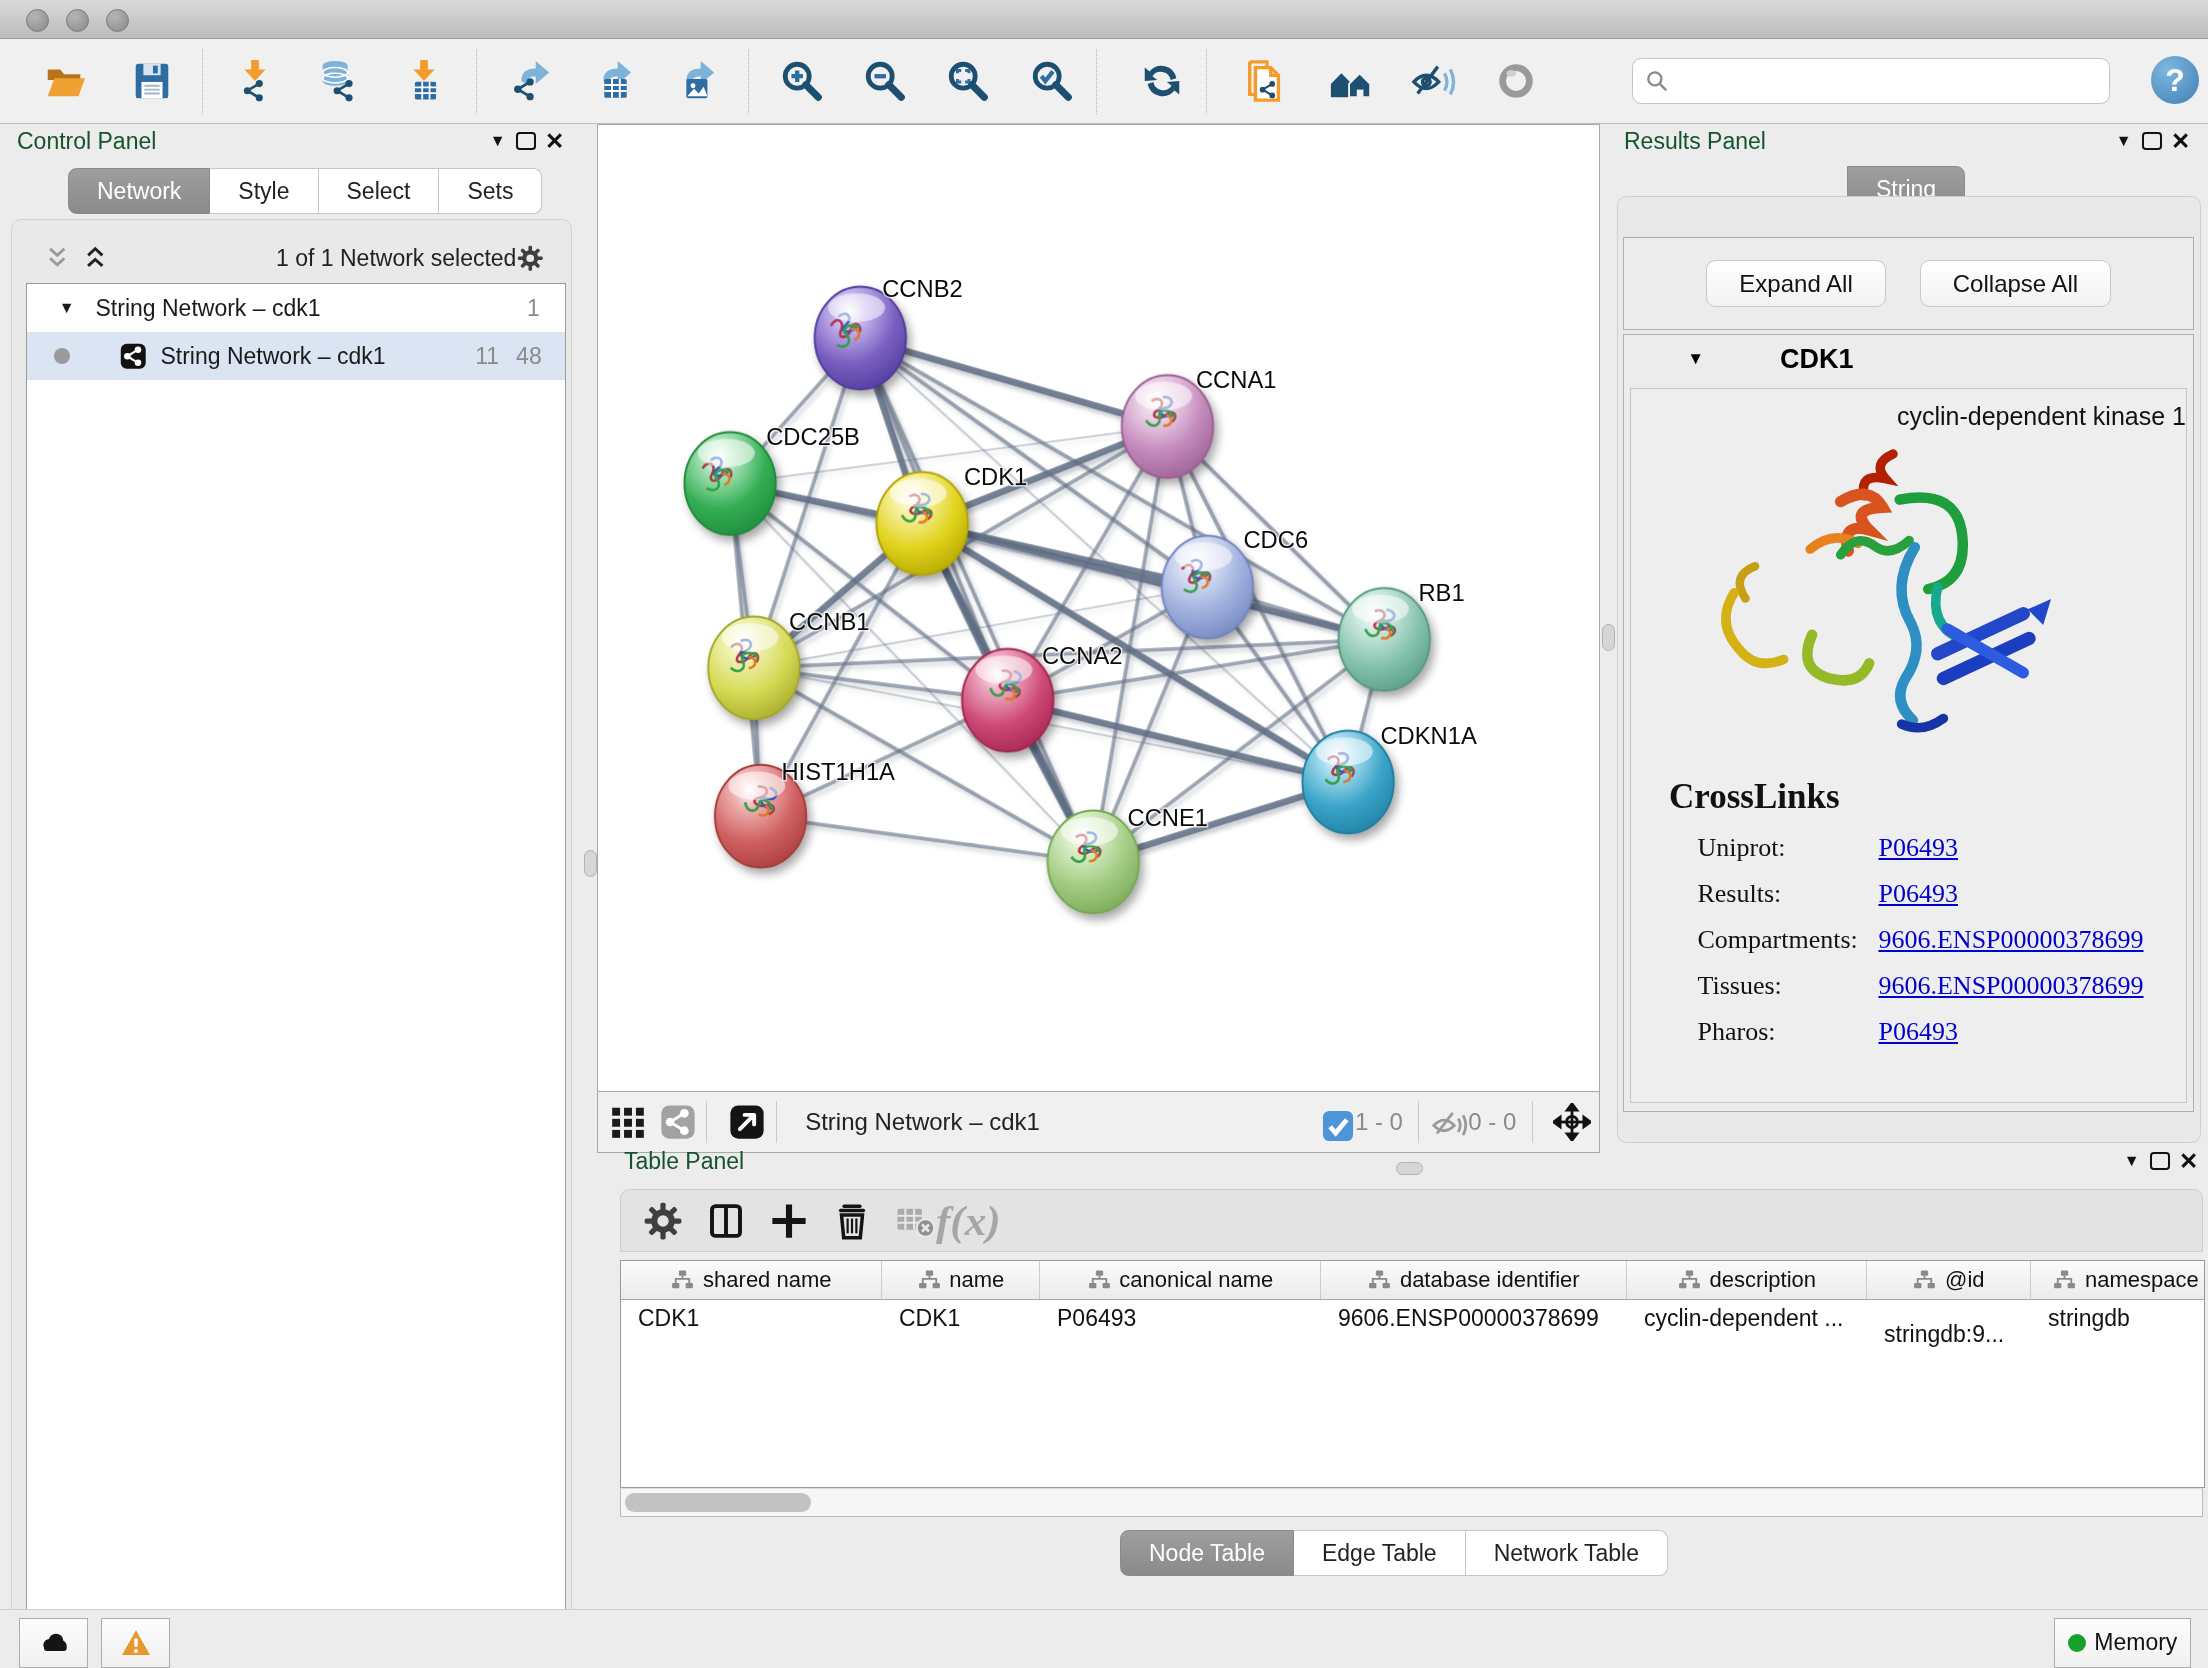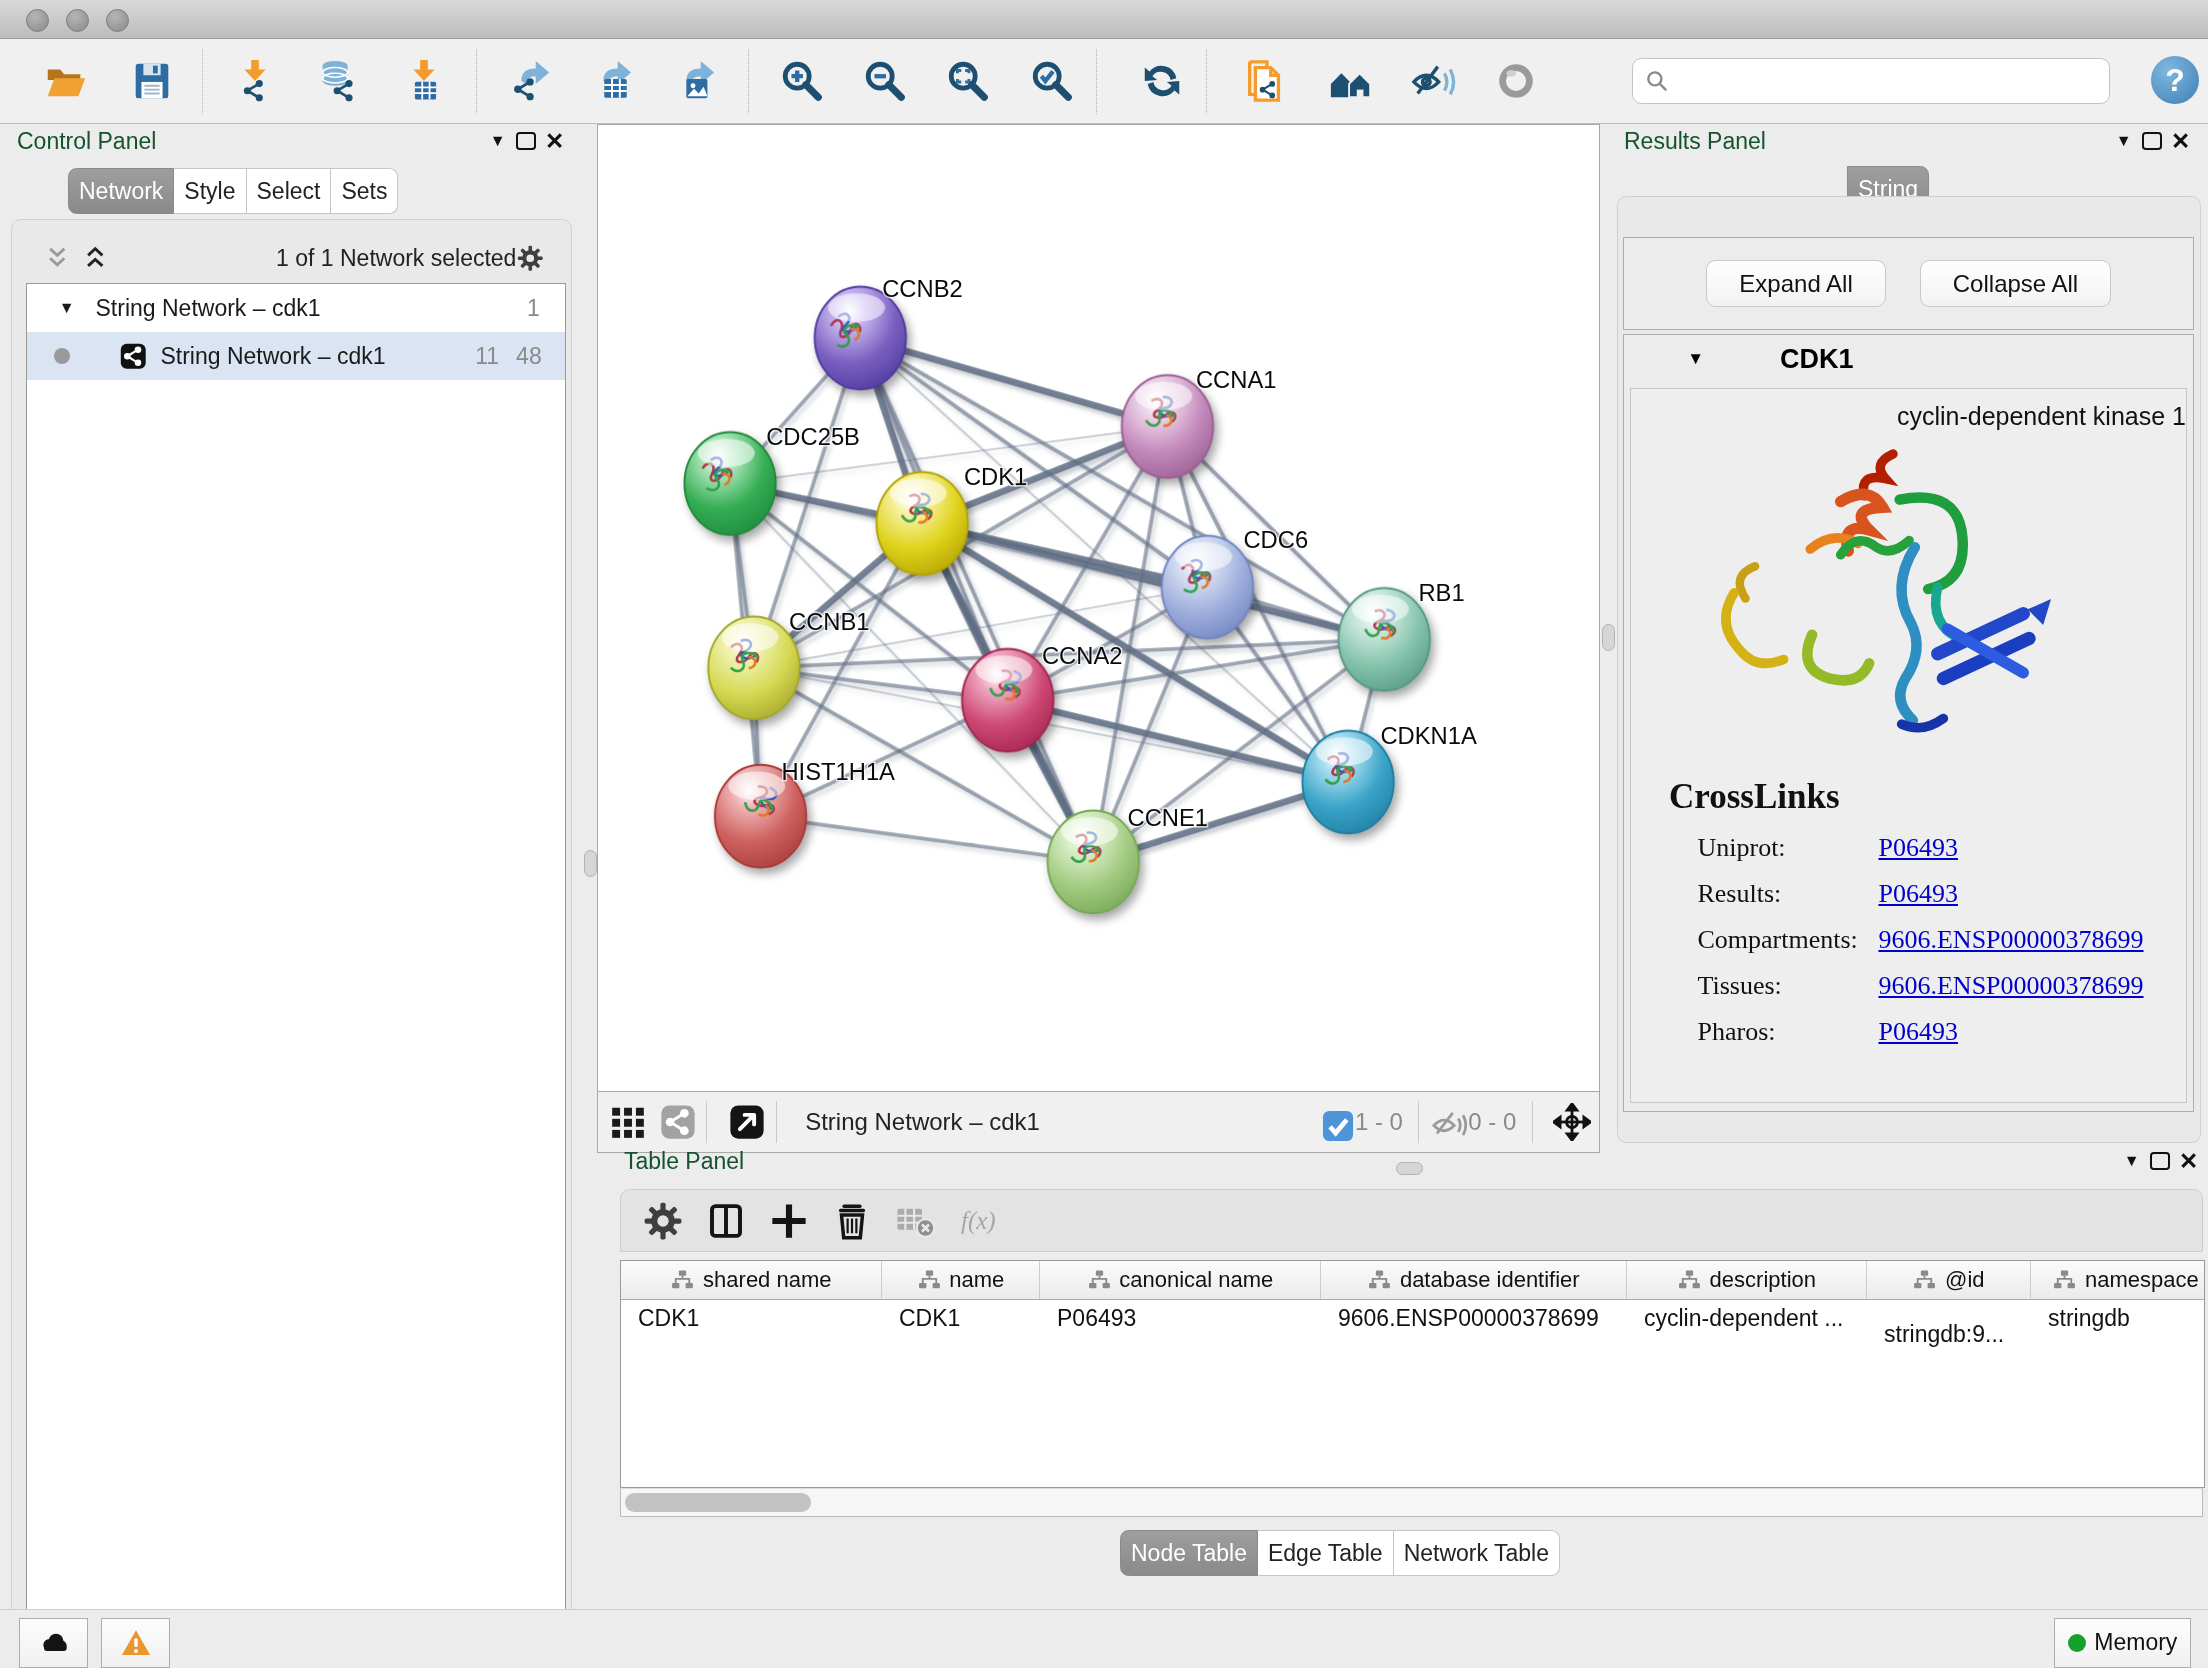--- a/index.html
+++ b/index.html
@@ -23,21 +23,21 @@
     background:radial-gradient(circle at 35% 30%,#7fb7e0,#3f7fb5);color:#fff;font-size:32px;font-weight:bold;
     display:flex;align-items:center;justify-content:center;}
   
   .panel-title{font-size:23px;color:#14532d;}
   .pctl{display:inline-flex;align-items:center;justify-content:center;width:28.5px;height:25px;color:#111;}
   .pctl.tri{font-size:16px;}
   .pctl .sq{width:16px;height:14.3px;border:2.4px solid #111;border-radius:3.8px;}
   .pctl.xx{font-size:23px;font-weight:bold;}
   .seg{display:flex;}
   .seg .tab{height:44px;display:flex;align-items:center;justify-content:center;
-    background:#fff;border:1px solid #c6c6c6;border-left:none;font-size:23px;color:#222;padding:0 10px;}
+    background:#fff;border:1px solid #c6c6c6;border-left:none;font-size:23px;color:#222;padding:0 28px;}
   .seg .tab:first-child{border-left:1px solid #c6c6c6;border-radius:8.6px 0 0 8.6px;}
   .seg .tab:last-child{border-radius:0 8.6px 8.6px 0;}
   .seg .tab.active{background:linear-gradient(#9e9e9e,#8a8a8a);color:#fff;border-color:#8a8a8a;}
   
   #control-panel{position:absolute;left:0;top:124px;width:582px;height:1545px;}
   #cp-head{position:absolute;left:17px;top:3.8px;width:552px;display:flex;align-items:center;}
   #cp-tabs{position:absolute;left:68px;top:44px;}
   #cp-body{position:absolute;left:11.4px;top:95px;width:559px;height:1518px;background:#e9e9e9;
     border:1px solid #d2d2d2;border-radius:9.5px 9.5px 0 0;}
   #cp-actionbar{position:absolute;left:9.5px;top:17px;width:538px;height:42px;display:flex;align-items:center;}
@@ -77,21 +77,21 @@
   .clrow{display:flex;margin-top:16px;}
   .clrow .cll{width:181px;font-size:26px;color:#111;margin-left:28.5px;}
   .clrow .clv{font-size:26px;color:#0000cc;text-decoration:underline;}
   
   #table-panel{position:absolute;left:597px;top:1119px;width:1611px;height:457px;}
   #tp-head{position:absolute;left:27px;top:28.5px;width:1579px;display:flex;align-items:center;}
   #tp-toolbar{position:absolute;left:23px;top:70px;width:1581px;height:61px;background:#e3e3e3;
     border:1px solid #cdcdcd;border-radius:9.5px 9.5px 0 0;display:flex;align-items:center;}
   #tp-toolbar .tpi{width:42px;height:42px;margin-left:21px;}
   #tp-toolbar .tpi svg{width:42px;height:42px;}
-  #tp-toolbar .fx{font-family:"Liberation Serif",serif;font-style:italic;font-size:25px;color:#a6a6a6;margin-left:25px;}
+  #tp-toolbar .fx{font-family:"Liberation Serif",serif;font-style:italic;font-size:43px;color:#a6a6a6;font-weight:bold;}
   #tablewrap{position:absolute;left:23px;top:141px;width:1583px;height:226px;background:#fff;border:1px solid #999;overflow:hidden;}
   #thead{display:flex;height:38px;background:linear-gradient(#fbfbfb,#ebebeb);border-bottom:1px solid #aaa;}
   .th{display:flex;align-items:center;justify-content:center;gap:7.6px;font-size:22px;color:#111;
     border-right:1px solid #cccccc;box-sizing:border-box;flex:none;overflow:hidden;white-space:nowrap;}
   .th svg{width:25px;height:25px;flex:none;}
   .tr{display:flex;height:36px;align-items:center;}
   .td{font-size:23px;color:#111;padding-left:17px;box-sizing:border-box;flex:none;overflow:hidden;white-space:nowrap;}
   #hscroll{position:absolute;left:23px;top:369px;width:1583px;height:28.5px;background:#f6f6f6;border:1px solid #bbb;border-top:1px solid #ddd;box-sizing:border-box;}
   #hscroll .thumb{position:absolute;left:3.8px;top:3.8px;width:186px;height:19px;border-radius:9.5px;background:#c2c2c2;}
   #tp-tabs{position:absolute;left:523px;top:411px;}

